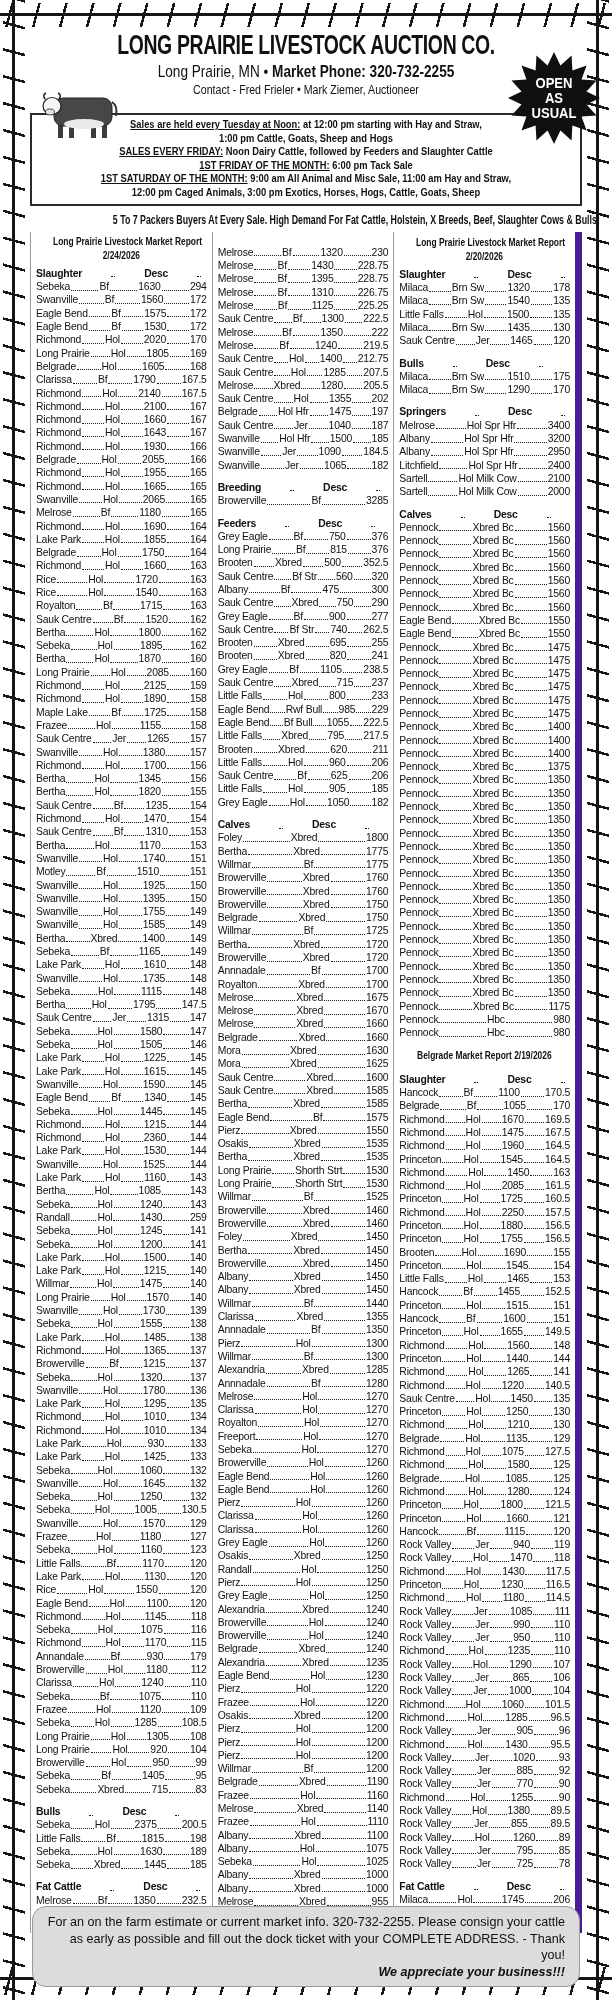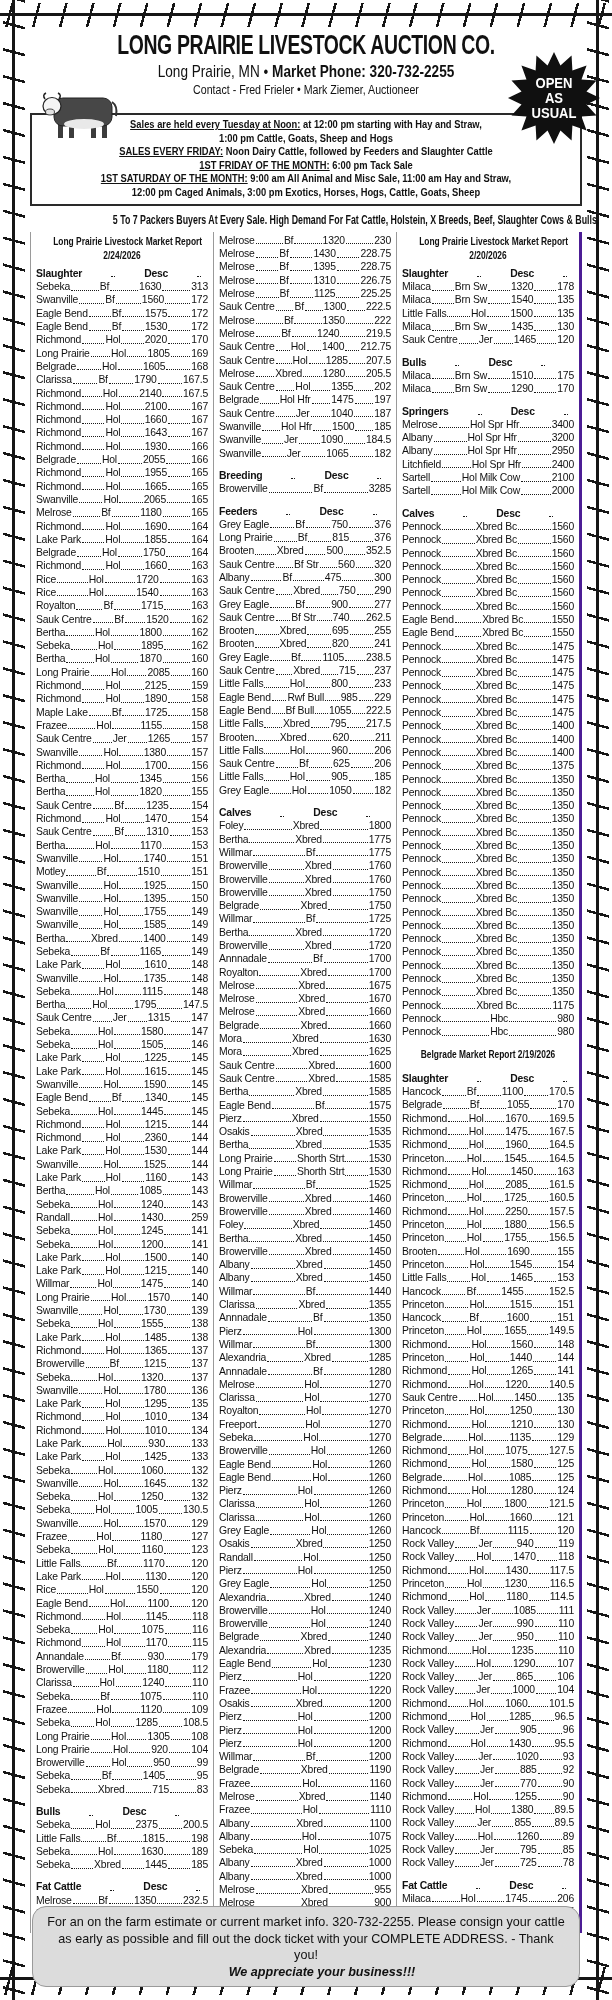--- a/index.html
+++ b/index.html
@@ -38,39 +38,39 @@
               white-space:nowrap; transform:scaleX(0.7); transform-origin:center; }
 
   .cow { position:absolute; left:12px; top:60px; }
 
   .starburst { position:absolute; right:-18px; top:26px; width:92px; height:92px; background:#101010;
     display:flex; align-items:center; justify-content:center; z-index:5;
     clip-path:polygon(100% 50%,85.3% 57%,96.2% 69.1%,79.9% 70%,85.4% 85.4%,70% 79.9%,69.1% 96.2%,57% 85.3%,50% 100%,43% 85.3%,30.9% 96.2%,30% 79.9%,14.6% 85.4%,20.1% 70%,3.8% 69.1%,14.7% 57%,0% 50%,14.7% 43%,3.8% 30.9%,20.1% 30%,14.6% 14.6%,30% 20.1%,30.9% 3.8%,43% 14.7%,50% 0%,57% 14.7%,69.1% 3.8%,70% 20.1%,85.4% 14.6%,79.9% 30%,96.2% 30.9%,85.3% 43%); }
   .badge-text { color:#fff; font-weight:bold; font-size:14.5px; line-height:15px; text-align:center;
                 transform:scaleX(0.9); }
 
-  .columns { display:flex; align-items:flex-start; border-left:1px solid #9a9a9a; border-right:3px solid #4c1d95; }
+  .columns { display:flex; align-items:center; border-left:1px solid #9a9a9a; border-right:7px solid #4c1d95; }
   .colsep { width:1px; align-self:stretch; background:#9a9a9a; }
   .mcol { flex:1 1 0; min-width:0; padding:2px 5px 0; }
 
   .mtitle { font-weight:bold; text-align:center; font-size:10.5px; line-height:14px;
             white-space:nowrap; transform:scaleX(0.8); transform-origin:center; }
   .msub   { font-weight:bold; text-align:center; font-size:10.5px; line-height:13.3px; margin:10px 0;
             white-space:nowrap; transform:scaleX(0.8); transform-origin:center; }
 
   .mrow { display:flex; align-items:flex-end; height:13.3px; font-size:10.4px; line-height:13px;
           white-space:nowrap; letter-spacing:-0.2px; overflow:hidden; }
   .mhead { font-weight:bold; margin-top:9px;gap:28px; }
   .mtitle + .mhead { margin-top:5px; }
   .dots { flex:1 1 8px; min-width:4px; border-bottom:1.6px dotted #1a1a1a; margin:0 1px 2.5px; }
   .cell { flex:0 0 auto; }
 
   .footer-box { position:absolute; left:32px; right:32px; top:1906px; background:#dcdcdc;
                 border:1px solid #9a9a9a; border-radius:14px; padding:7px 14px 6px;
-                text-align:center; font-size:12.6px; line-height:16.5px; }
+                text-align:right; font-size:12.6px; line-height:16.5px; }
   .footer-box .l2 { font-weight:bold; font-style:italic;margin-left:32px; }
 </style>
 </head>
 <body>
 
 <div class="page">
   <div class="wire-h wire-top"></div>
   <div class="wire-h wire-bottom"></div>
   <div class="wire-v wire-left"></div>
   <div class="wire-v wire-right"></div>
@@ -129,21 +129,21 @@
             <span class="dots"></span>
             <span class="cell">$</span>
           </div>
           <div class="mrow">
             <span class="cell">Sebeka</span>
             <span class="dots"></span>
             <span class="cell">Bf</span>
             <span class="dots"></span>
             <span class="cell">1630</span>
             <span class="dots"></span>
-            <span class="cell">313</span>
+            <span class="cell">294</span>
           </div>
           <div class="mrow">
             <span class="cell">Swanville</span>
             <span class="dots"></span>
             <span class="cell">Bf</span>
             <span class="dots"></span>
             <span class="cell">1560</span>
             <span class="dots"></span>
             <span class="cell">172</span>
           </div>

